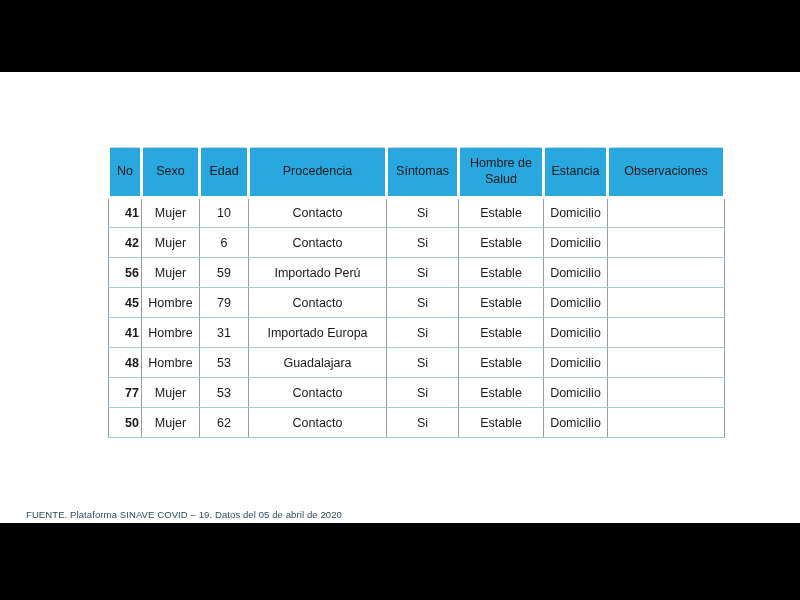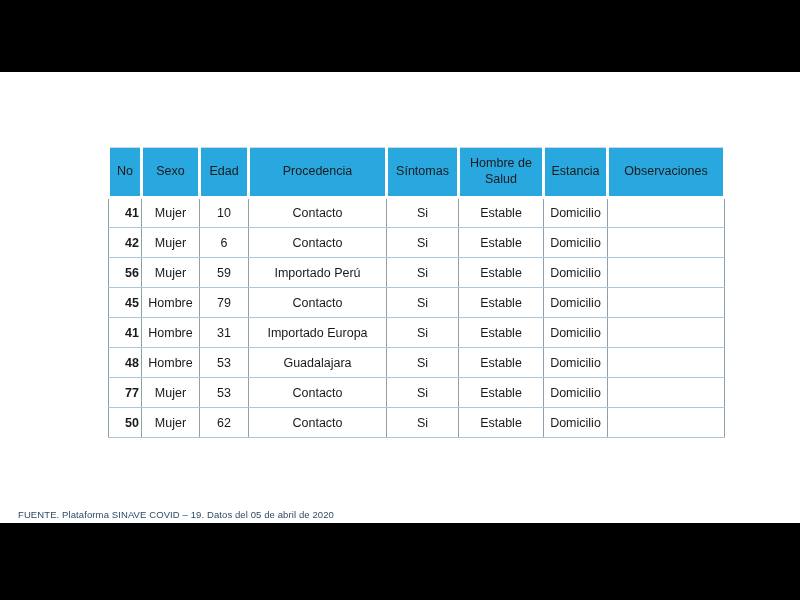--- a/index.html
+++ b/index.html
@@ -67,21 +67,21 @@
     border-bottom: 1px solid #A6C8DB;
     border-left: 1px solid #8E9FAA;
     border-right: 1px solid #8E9FAA;
     padding: 0 2px;
     white-space: nowrap;
     overflow: hidden;
   }
   .cases-table td.row-no { font-weight: bold; text-align: right; }
   .source-note {
     position: absolute;
-    left: 18px; top: 437px;
+    left: 26px; top: 437px;
     font-size: 9.5px;
     color: #2E4A63;
     letter-spacing: 0.1px;
     text-align: center;
   }
 </style>
 </head>
 <body>
 
 <div class="slide">

